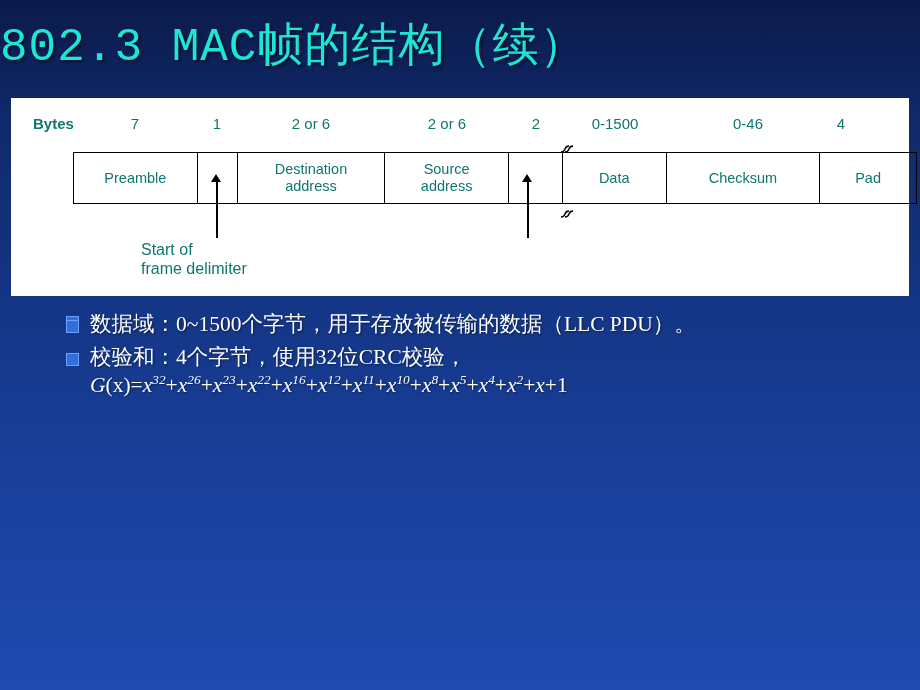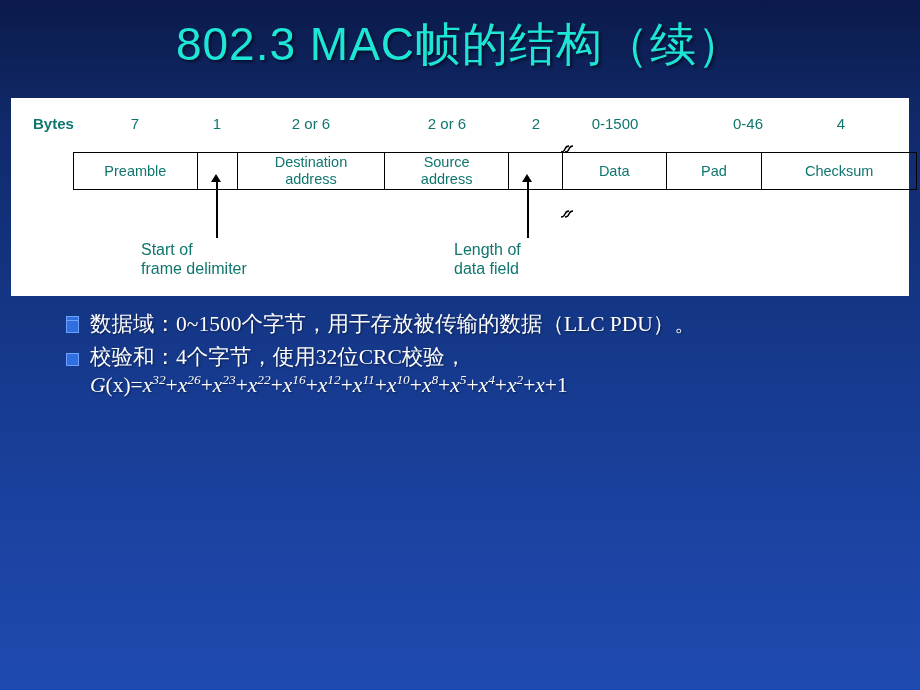--- a/index.html
+++ b/index.html
@@ -14,22 +14,21 @@
     overflow: hidden;
     position: relative;
   }
 
   
   .slide-title {
     position: absolute;
     top: 14px;
     left: 0;
     width: 920px;
-    text-align: center;
-    font-family: Liberation Sans, sans-serif;
+    font-family: Liberation Mono, monospace;
     font-size: 46px;
     color: #1ee6d6;
     letter-spacing: 1px;
     text-shadow: 2px 2px 3px rgba(0,0,0,0.55);
     white-space: nowrap;
   }
 
   
   .figure-panel {
     position: absolute;
@@ -61,21 +60,21 @@
     top: 17px;
     font-size: 15px;
     text-align: center;
   }
 
   
   .frame-row {
     position: absolute;
     left: 62px;
     top: 54px;
-    height: 38px;
+    height: 52px;
     border: 1.6px solid #000;
     box-sizing: border-box;
     display: flex;
   }
   .fbox {
     border-right: 1.6px solid #000;
     box-sizing: border-box;
     display: flex;
     align-items: center;
     justify-content: center;
@@ -188,48 +187,44 @@
       <div class="fbox" style="width:124px;">
         <span>
           <span>Source</span><br>
           <span>address</span>
         </span>
       </div>
       <div class="fbox" style="width:54px;"></div>
       <div class="fbox" style="width:104px;text-align:right;">
         <span>Data</span>
       </div>
+      <div class="fbox" style="width:154px;">
+        <span>Checksum</span>
+      </div>
       <div class="fbox" style="width:96px;">
         <span>Pad</span>
-      </div>
-      <div class="fbox" style="width:154px;">
-        <span>Checksum</span>
       </div>
     </div>
 
     <svg class="squiggle" style="left:548px; top:38px;" width="22" height="18" viewBox="0 0 22 18">
       <path d="M2 16 C 8 16, 4 10, 10 10 M6 16 C 12 16, 8 10, 14 10" stroke="#000" stroke-width="1.4" fill="none"></path>
     </svg>
     <svg class="squiggle" style="left:548px; top:103px;" width="22" height="18" viewBox="0 0 22 18">
       <path d="M2 16 C 8 16, 4 10, 10 10 M6 16 C 12 16, 8 10, 14 10" stroke="#000" stroke-width="1.4" fill="none"></path>
     </svg>
 
     <div class="arrow-line" style="left:205px; top:84px; height:56px;"></div>
     <div class="arrow-head" style="left:200px; top:76px;"></div>
     <div class="callout" style="left:130px; top:142px; width:150px;">
       <span>Start of</span><br>
       <span>frame delimiter</span>
     </div>
 
     <div class="arrow-line" style="left:516px; top:84px; height:56px;"></div>
     <div class="arrow-head" style="left:511px; top:76px;"></div>
-    <div class="callout" style="left:443px; top:142px; width:150px;">
-      <span>Length of</span><br>
-      <span>data field</span>
-    </div>
 
   </div>
 </div>
 
 <div class="bullets">
 
   <div class="bullet-item first">
     <span class="bullet-marker"></span>
   </div>
 

